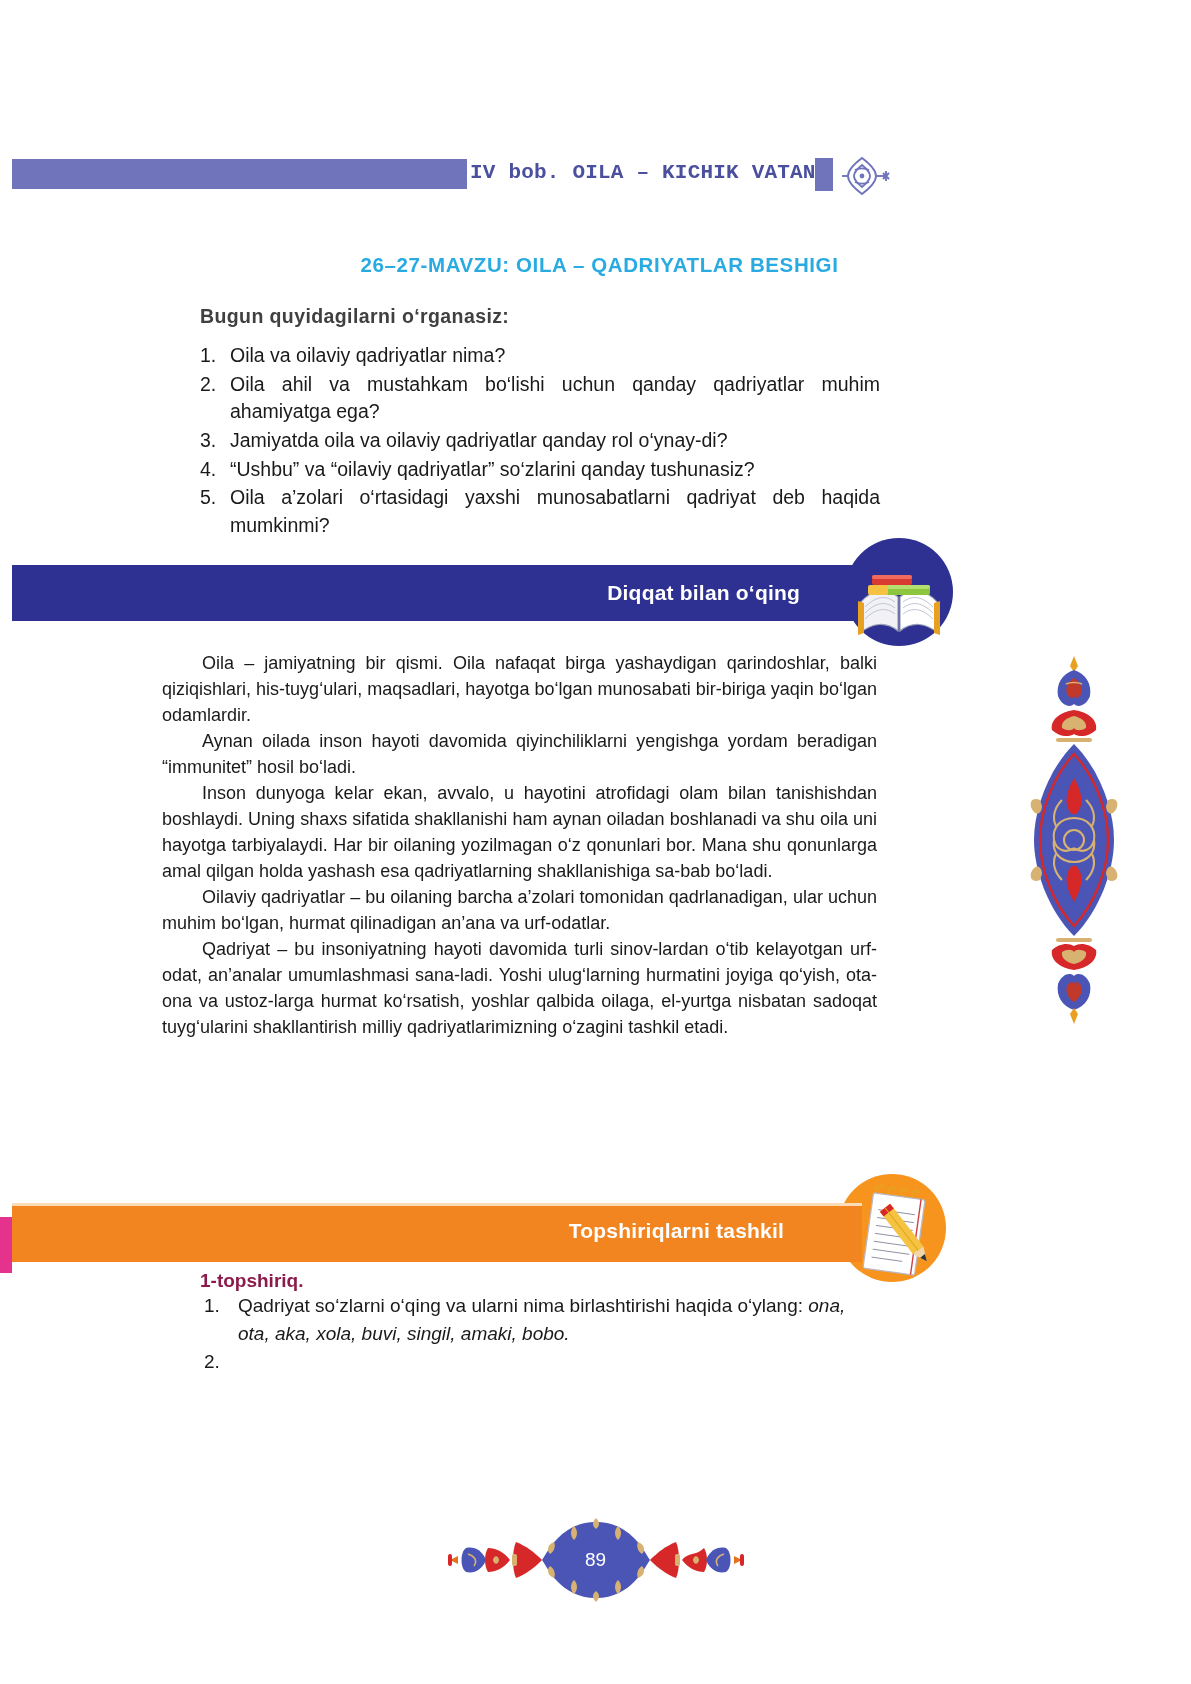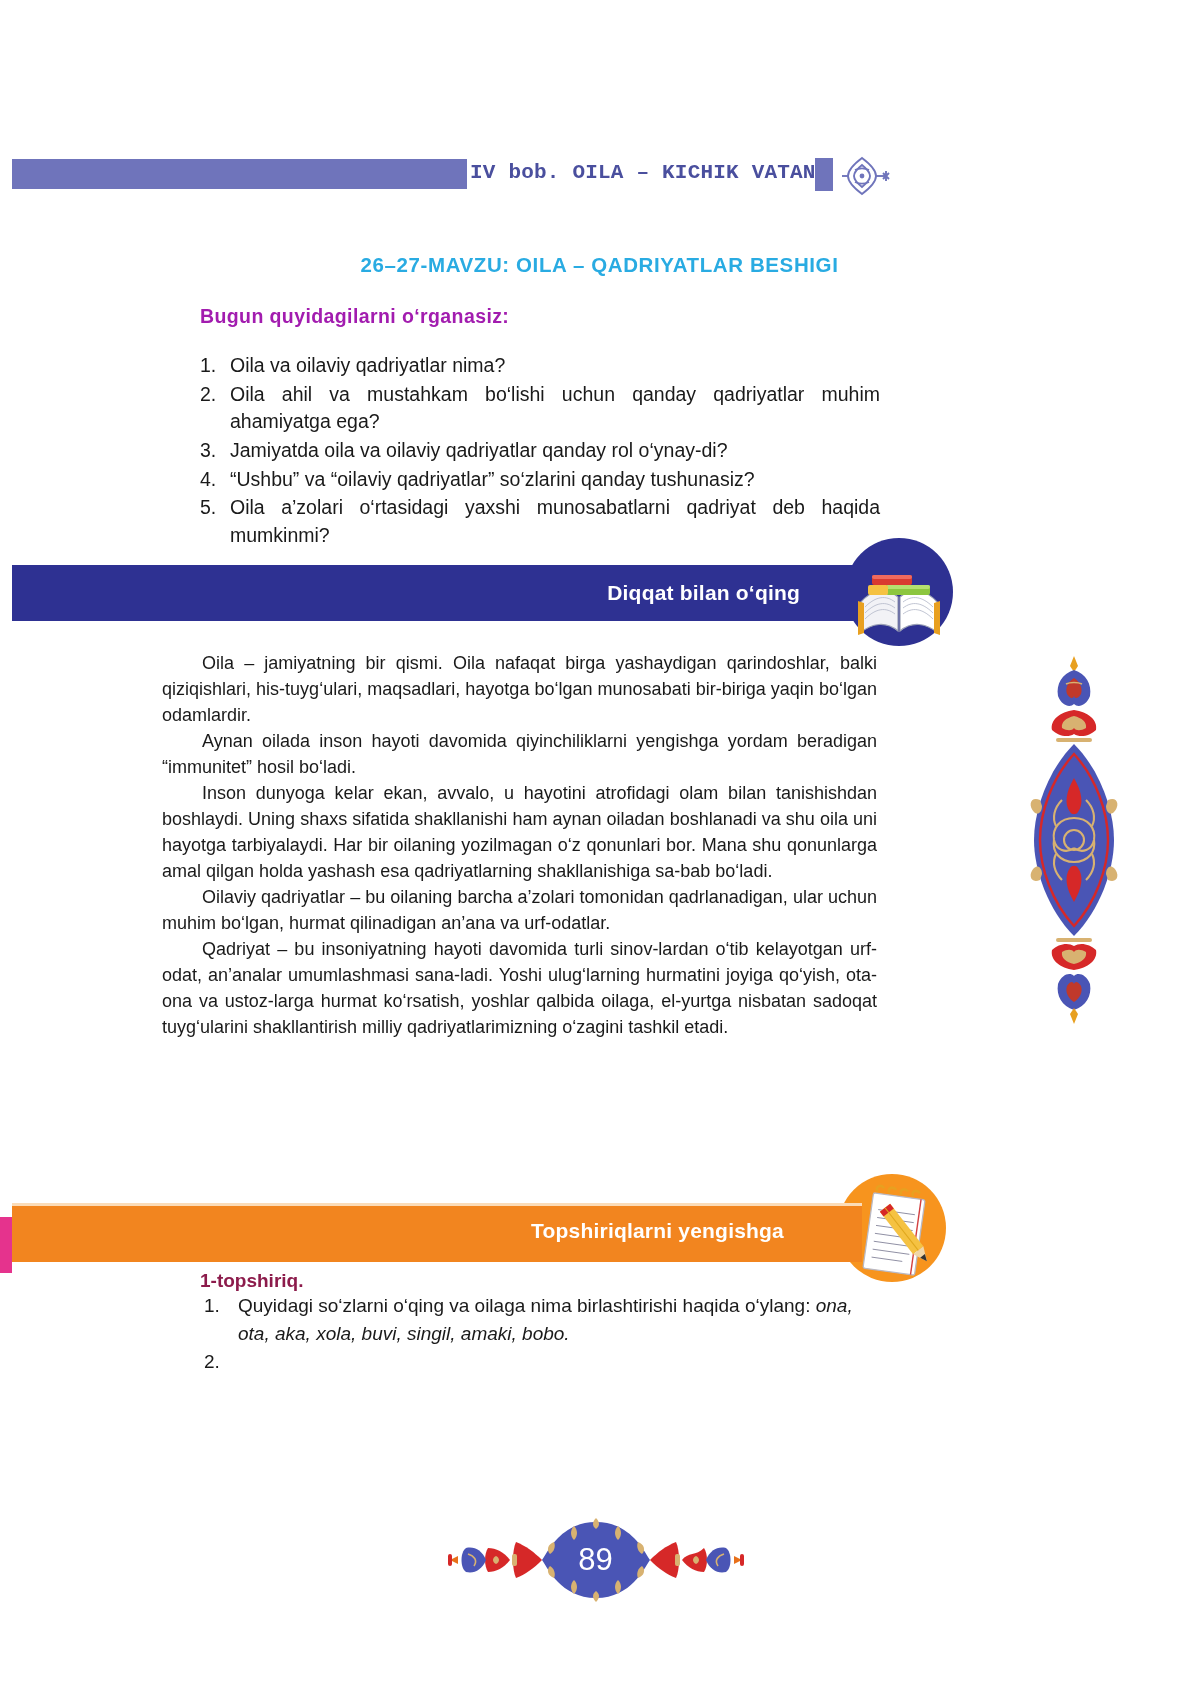--- a/index.html
+++ b/index.html
@@ -77,23 +77,23 @@
   
   .intro {
     position: absolute;
     left: 200px;
     top: 305px;
     width: 680px;
   }
   .intro-head {
     font-size: 19.5px;
     font-weight: bold;
-    color: #a21caf;
+    color: #404040;
     letter-spacing: 0.4px;
-    margin-bottom: 24px;
+    margin-bottom: 14px;
   }
   ol.qlist {
     list-style: none;
     margin: 0;
     padding: 0;
     font-size: 19.5px;
     line-height: 1.42;
   }
   ol.qlist > li {
     position: relative;
@@ -229,21 +229,21 @@
     transform: translateX(-50%);
     width: 320px;
     height: 96px;
   }
   .page-no {
     position: absolute;
     left: 0;
     top: 0;
     width: 1191px;
     text-align: center;
-    font-size: 31px;
+    font-size: 19px;
     color: #ffffff;
     font-weight: normal;
     line-height: 96px;
     pointer-events: none;
   }
 
   
   .side-orn {
     position: absolute;
     left: 1028px;
@@ -386,21 +386,21 @@
       <path d="M46 352 C52 348 55 342 53 336 C50 331 47 331 46 334 C45 331 42 331 39 336 C37 342 40 348 46 352 Z" fill="#c0392b"></path>
       <path d="M46 374 L50 364 L46 358 L42 364 Z" fill="#e8a020"></path>
     </g>
   </svg>
 </div>
 
 <div class="badge-circle badge-orange"></div>
 <div class="banner banner-orange">
   <div class="pink-tab"></div>
   <div class="fill"></div>
-  <div class="label">Topshiriqlarni yengishga</div>
+  <div class="label">Topshiriqlarni tashkil</div>
 </div>
 <div style="position:absolute;left:848px;top:1182px;width:92px;height:104px;">
   <svg viewBox="0 0 92 104" width="92" height="104" aria-hidden="true">
     <g transform="rotate(8 46 52)">
       <rect x="20" y="14" width="52" height="76" rx="2" fill="#ffffff" stroke="#b9b9c4" stroke-width="1.3"></rect>
       <g stroke="#8a8aa0" stroke-width="0.9">
         <path d="M27 30 H64"></path>
           <path d="M27 38 H64"></path>
           <path d="M27 46 H64"></path>
         <path d="M27 54 H64"></path>
@@ -425,21 +425,21 @@
       <path d="M57.5 79 L60.5 86 L63.5 79 Z" fill="#333333"></path>
       <path d="M60.5 18 L60.5 72" stroke="#e0a81e" stroke-width="1.1"></path>
     </g>
   </svg>
 </div>
 
 <div class="task">
   <div class="task-head">1-topshiriq.</div>
   <ol class="tasklist">
     <li>
-      <span class="num">1.</span><span>Quyidagi so‘zlarni o‘qing va oilaga nima birlashtirishi haqida o‘ylang: </span><span class="it">ona, ota, aka, xola, buvi, singil, amaki, bobo.</span>
+      <span class="num">1.</span><span>Qadriyat so‘zlarni o‘qing va ularni nima birlashtirishi haqida o‘ylang: </span><span class="it">ona, ota, aka, xola, buvi, singil, amaki, bobo.</span>
     </li>
     <li>
       <span class="num">2.</span>
     </li>
   </ol>
 </div>
 
 <div class="footer">
   <div class="footer-orn">
     <svg viewBox="0 0 320 96" width="320" height="96" aria-hidden="true">

